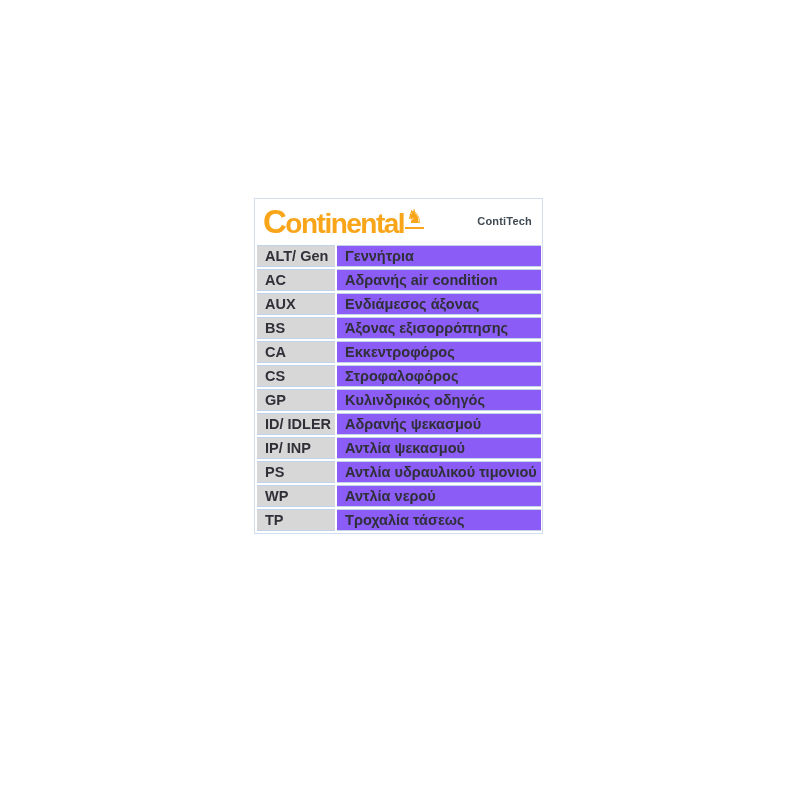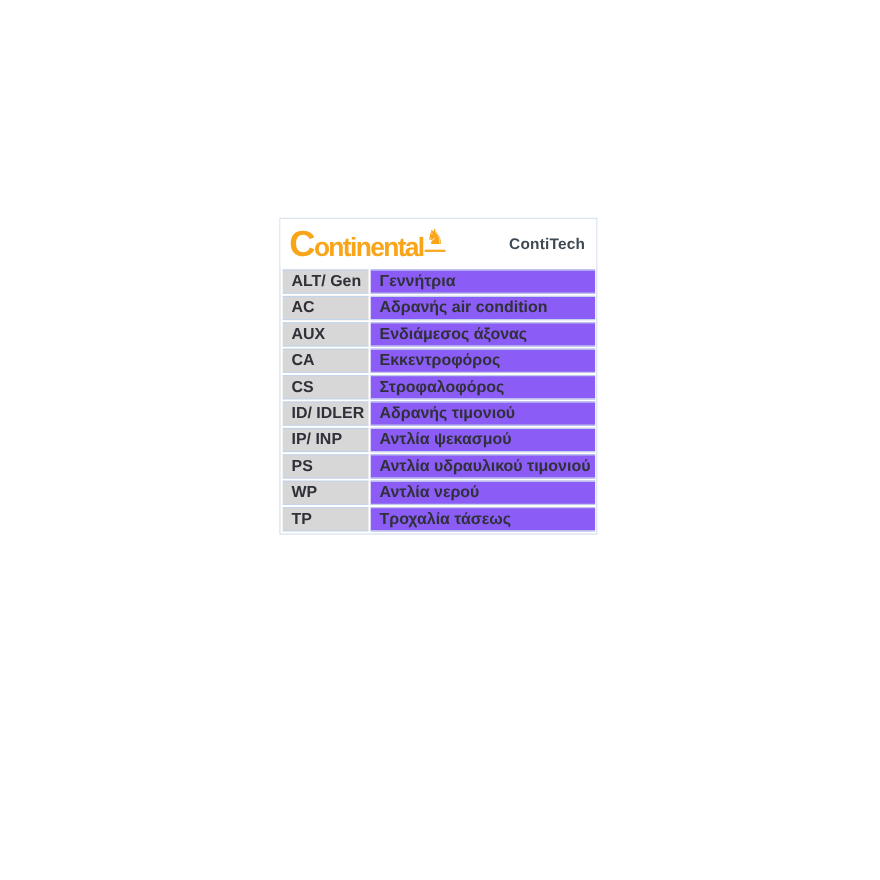--- a/index.html
+++ b/index.html
@@ -26,21 +26,21 @@
   }
   .logo {
     display: flex;
     align-items: center;
     color: #f9a51a;
     white-space: nowrap;
   }
   .logo-text {
     display: inline-block;
     font-weight: bold;
-    font-size: 24px;
+    font-size: 28px;
     letter-spacing: -1.5px;
     line-height: 1;
   }
   .logo-text::first-letter {
     font-size: 33px;
   }
   .horse-wrap {
     display: inline-block;
     text-align: center;
     border-bottom: 2px solid #f9a51a;
@@ -49,21 +49,21 @@
     position: relative;
     top: -3px;
   }
   .horse-glyph {
     font-size: 19px;
     line-height: 1;
     color: #f9a51a;
     font-family: "DejaVu Sans", sans-serif;
   }
   .subbrand {
-    font-size: 14px;
+    font-size: 11px;
     font-weight: bold;
     color: #3f4a53;
     letter-spacing: 0.2px;
     padding-right: 2px;
   }
   table.legend {
     width: 100%;
     border-collapse: separate;
     border-spacing: 2px;
   }
@@ -109,30 +109,38 @@
         </tr>
         <tr>
           <td class="code">AC</td>
           <td class="desc">Αδρανής air condition</td>
         </tr>
         <tr>
           <td class="code">AUX</td>
           <td class="desc">Ενδιάμεσος άξονας</td>
         </tr>
         <tr>
+          <td class="code">BS</td>
+          <td class="desc">Άξονας εξισορρόπησης</td>
+        </tr>
+        <tr>
           <td class="code">CA</td>
           <td class="desc">Εκκεντροφόρος</td>
         </tr>
         <tr>
           <td class="code">CS</td>
           <td class="desc">Στροφαλοφόρος</td>
         </tr>
         <tr>
+          <td class="code">GP</td>
+          <td class="desc">Κυλινδρικός οδηγός</td>
+        </tr>
+        <tr>
           <td class="code">ID/ IDLER</td>
-          <td class="desc">Αδρανής τιμονιού</td>
+          <td class="desc">Αδρανής ψεκασμού</td>
         </tr>
         <tr>
           <td class="code">IP/ INP</td>
           <td class="desc">Αντλία ψεκασμού</td>
         </tr>
         <tr>
           <td class="code">PS</td>
           <td class="desc">Αντλία υδραυλικού τιμονιού</td>
         </tr>
         <tr>

